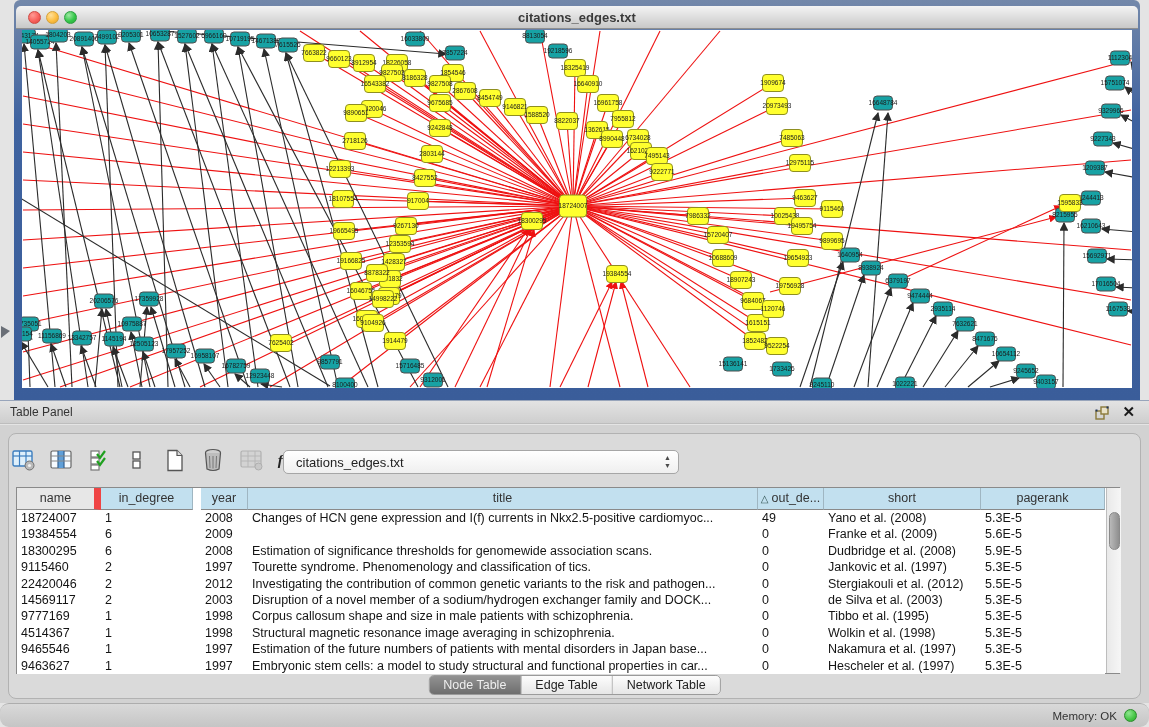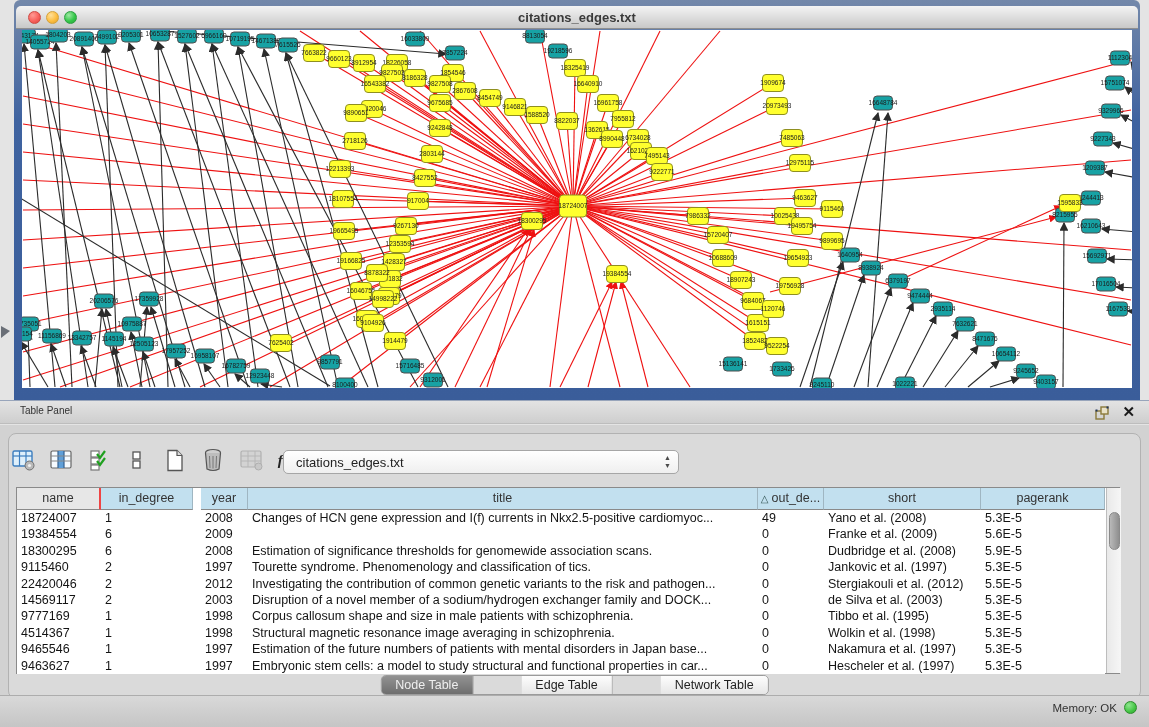--- a/index.html
+++ b/index.html
@@ -23,21 +23,21 @@
     background:#ffffff; overflow:hidden; }
   #net-canvas svg { width:100%; height:100%; display:block; }
 
   
   #desktop-artifact { position:absolute; left:1px; top:326px; width:0; height:0;
     border-left:9px solid #6a6f77; border-top:5px solid transparent; border-bottom:7px solid transparent; }
 
   
   #panel-bar { position:absolute; left:0; top:400px; width:1149px; height:24px;
     background:linear-gradient(#e3e3e3,#cecece); border-top:1px solid #98a5bb; border-bottom:1px solid #bdbdbd; }
-  #panel-bar .ptitle { position:absolute; left:20px; top:4px; font-size:10px; color:#333; }
+  #panel-bar .ptitle { position:absolute; left:10px; top:4px; font-size:12px; color:#333; }
   #float-icon { position:absolute; right:40px; top:5px; width:14px; height:14px; cursor:default; }
   #close-icon { position:absolute; right:14px; top:2px; font-size:15px; font-weight:bold; color:#1a1a1a; }
 
   #panel-body { position:absolute; left:0; top:425px; width:1149px; height:278px; background:#d2d2d2; }
   #panel-inner { position:absolute; left:8px; right:8px; top:8px; bottom:4px;
     background:#dadada; border:1px solid #b2b2b2; border-radius:8px; }
 
   
   #tp-toolbar { position:absolute; left:10px; top:444px; height:32px; display:flex; align-items:center; gap:12px; }
   .tbtn { width:26px; height:26px; display:flex; align-items:center; justify-content:center; }
@@ -48,47 +48,47 @@
   #table-select .stepper { position:absolute; right:7px; top:3px; font-size:7px; line-height:8px; color:#4a4a4a; text-align:center; }
 
   
   #grid { position:absolute; left:16px; top:487px; width:1104px; height:187px;
     background:#fff; border:1px solid #8a8a8a; }
   .hrow { position:absolute; left:0; top:0; width:1088px; height:22px; }
   .hcell { position:absolute; top:0; height:22px; background:#c2e0ef;
     border-right:1px solid #9fb6c2; border-bottom:1px solid #8a8a8a;
     font-size:12.5px; color:#333; text-align:center; line-height:21px;
     overflow:hidden; white-space:nowrap; }
-  .hcell.gray { background:#e7e7e7; border-right:2px solid #ef4444; }
+  .hcell.gray { background:#e7e7e7; border-right:7px solid #ef4444; }
   .sort-tri { font-size:10px; color:#355; margin-right:3px; }
   #rows { position:absolute; left:0; top:22px; width:1088px; }
   .trow { position:relative; height:16.4px; width:1088px; background:#fff; }
   .tcell { position:absolute; top:0; height:16.4px; font-size:12.5px; color:#141414;
     line-height:16px; overflow:hidden; white-space:nowrap; padding-left:4px; }
   
   .c0{left:0;width:84px;} .c1{left:84px;width:92px;} .c2{left:184px;width:47px;}
   .c3{left:231px;width:510px;} .c4{left:741px;width:66px;} .c5{left:807px;width:157px;}
   .c6{left:964px;width:124px;}
   #vscroll { position:absolute; left:1089px; top:0; width:15px; height:185px;
     background:linear-gradient(90deg,#e9e9e9,#f6f6f6); border-left:1px solid #bdbdbd; }
   #vthumb { position:absolute; left:2px; top:24px; width:11px; height:38px; border-radius:6px;
     background:linear-gradient(90deg,#b9b9b9,#8f8f8f); border:1px solid #8a8a8a; }
 
   
   #seg { position:absolute; left:50%; transform:translateX(-50%); top:675px; height:20px;
     display:flex; border:1px solid #9b9b9b; border-radius:5px; overflow:hidden;
-    font-size:12.5px;gap:48px; }
+    font-size:12.5px; }
   .seg-btn { padding:0 14px; line-height:19px; background:linear-gradient(#fdfdfd,#e6e6e6);
     color:#222; border-right:1px solid #b5b5b5; }
   .seg-btn:last-child { border-right:none; }
   .seg-btn.active { background:linear-gradient(#929292,#6e6e6e); color:#efefef; }
 
   
-  #status-bar { position:absolute; left:0; bottom:0; width:1149px; height:32px;
-    background:linear-gradient(#d9d9d9,#c5c5c5); border-top:1px solid #adadad; }
+  #status-bar { position:absolute; left:0; bottom:0; width:1149px; height:24px;
+    background:linear-gradient(#d9d9d9,#c5c5c5); border-top:1px solid #adadad;border-radius:9px; }
   #mem-label { position:absolute; right:32px; top:6px; font-size:11.5px; color:#333; }
   #mem-dot { position:absolute; right:12px; top:5px; width:13px; height:13px; border-radius:50%;
     background:radial-gradient(circle at 35% 30%, #8fe68f, #44c544 60%, #2fa52f);
     border:1px solid #2c8c2c; }
 </style>
 </head>
 <body>
 
 <div id="desktop-artifact"></div>
 

